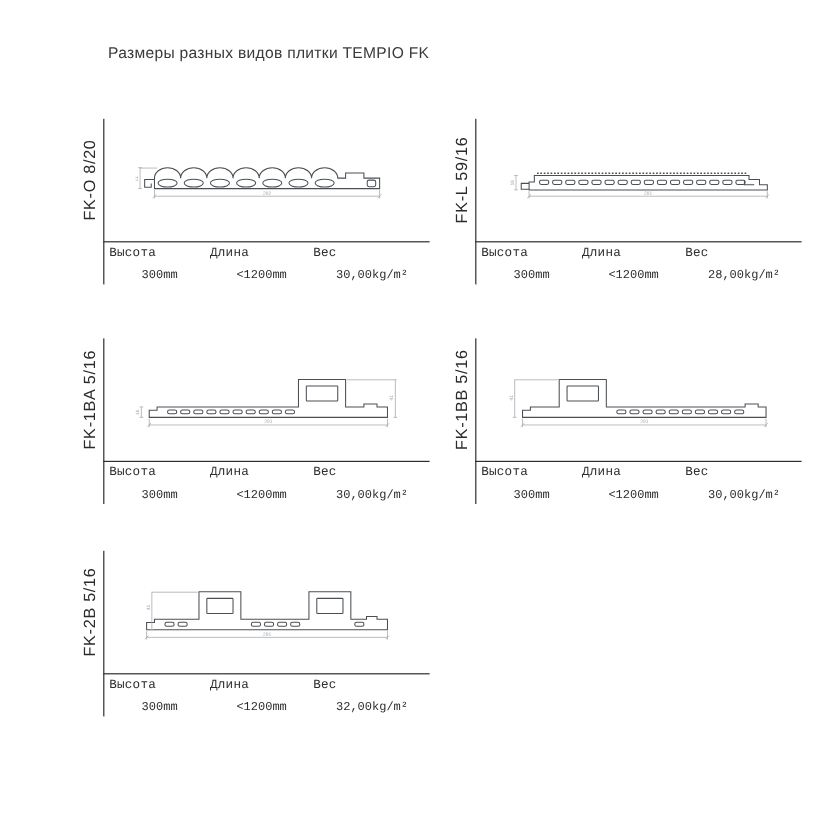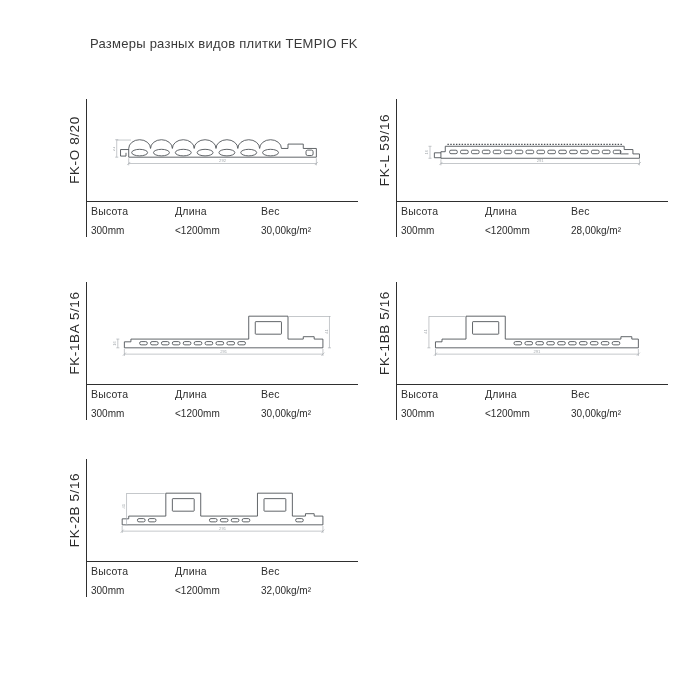--- a/index.html
+++ b/index.html
@@ -13,23 +13,23 @@
   .sec{position:absolute;width:302px;height:162px;}
   .vline{position:absolute;left:21px;top:4px;width:1px;height:138px;background:#2f2f2f;}
   .hline{position:absolute;left:21px;top:106px;width:272px;height:1px;background:#2f2f2f;}
   .rot-label{
     position:absolute;left:2px;top:110px;width:110px;text-align:center;
     transform-origin:0 0;transform:rotate(-90deg);
     font-size:13.5px;font-weight:500;letter-spacing:.6px;color:#2b2b2b;white-space:nowrap;
   }
   .profile{position:absolute;left:48px;top:36px;}
   .tbl{position:absolute;left:26px;top:110px;width:268px;}
-  .hdr,.vals{display:grid;grid-template-columns:84px 86px 98px;}
+  .hdr,.vals{display:grid;grid-template-columns:84px 86px 98px;font-family:Liberation Mono, monospace;}
   .hdr span{font-size:10.5px;letter-spacing:.2px;color:#2d2d2d;}
-  .vals{margin-top:8px;}
+  .vals{margin-top:8px;text-align:center;}
   .vals span{font-size:10px;color:#2d2d2d;}
   svg text{font-family:"Liberation Sans",sans-serif;}
 </style>
 </head>
 <body>
 
 <div class="page-title">Размеры разных видов плитки TEMPIO FK</div>
 
 <section class="sec" style="left:65px;top:95px">
   <div class="rot-label">FK-O 8/20</div>

